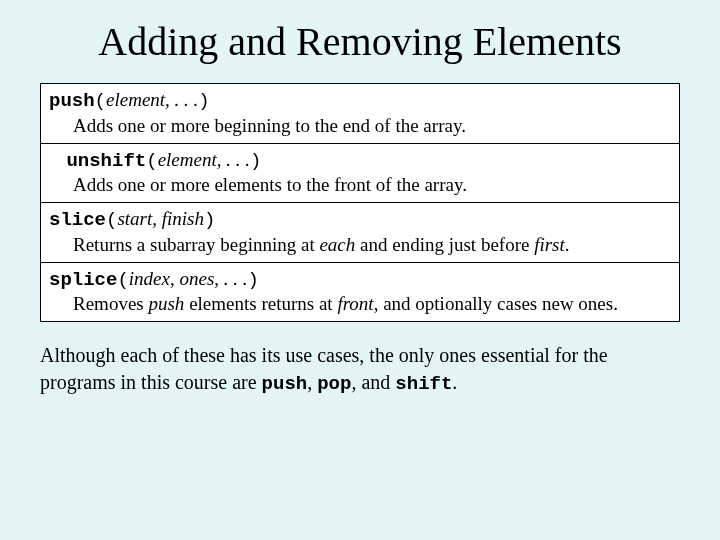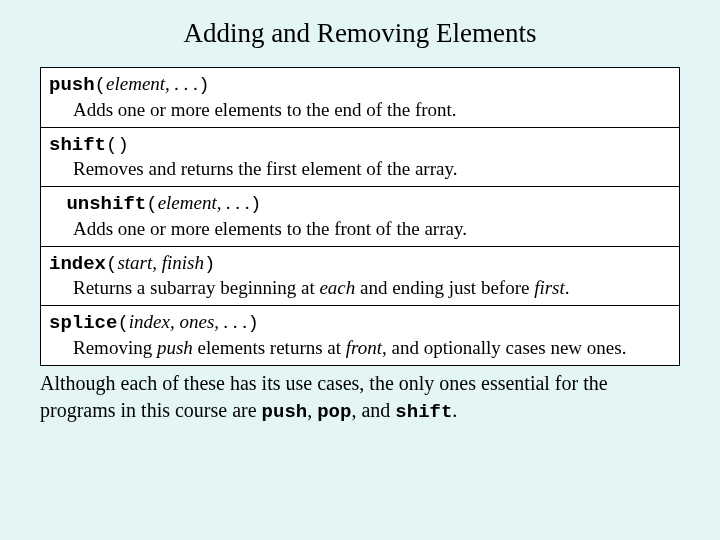--- a/index.html
+++ b/index.html
@@ -9,21 +9,21 @@
     height: 540px;
     background: #e4f5f5;
     font-family: "Times New Roman", Times, serif;
     color: #000;
   }
   .slide {
     box-sizing: border-box;
     padding: 18px 40px 0 40px;
   }
   h1.title {
-    font-size: 27px;
+    font-size: 40px;
     font-weight: normal;
     text-align: center;
     margin: 0 0 18px 0;
     color: #000;
   }
   table.methods {
     width: 100%;
     border-collapse: collapse;
     background: #fff;
   }
@@ -37,21 +37,21 @@
   .sig {
     font-family: "Courier New", Courier, monospace;
     font-size: 19px;
   }
   .sig .name { font-weight: bold; }
   .sig .args { font-style: italic; font-family: "Times New Roman", Times, serif; }
   .desc { padding-left: 24px; display: block; }
   .desc .ital { font-style: italic; }
   .indent { display:inline-block; width:6px; }
   .footer {
-    margin-top: 4px;
+    margin-top: 20px;
     font-size: 20px;
     line-height: 1.35;
   }
   .footer .mono {
     font-family: "Courier New", Courier, monospace;
     font-weight: bold;
     font-size: 19px;
   }
 </style>
 </head>
@@ -61,58 +61,50 @@
 
   <h1 class="title">Adding and Removing Elements</h1>
 
   <table class="methods">
     <tbody>
         <tr>
           <td>
       <span class="sig">
         <span class="name">push</span><span>(</span><span class="args">element, . . .</span><span>)</span>
       </span>
-      <span class="desc"><span>Adds one or more elements to the end of the front.</span></span>
+      <span class="desc"><span>Adds one or more beginning to the end of the array.</span></span>
     </td>
         </tr>
 
 
-    <tr>
-          <td>
-      <span class="sig">
-        <span class="name">shift</span><span>()</span>
-      </span>
-      <span class="desc"><span>Removes and returns the first element of the array.</span></span>
-    </td>
-        </tr>
 
     <tr>
           <td>
       <span class="indent"></span><span class="sig">
         <span class="name">unshift</span><span>(</span><span class="args">element, . . .</span><span>)</span>
       </span>
       <span class="desc"><span>Adds one or more elements to the front of the array.</span></span>
     </td>
         </tr>
 
     <tr>
           <td>
       <span class="sig">
-        <span class="name">index</span><span>(</span><span class="args">start, finish</span><span>)</span>
+        <span class="name">slice</span><span>(</span><span class="args">start, finish</span><span>)</span>
       </span>
       <span class="desc"><span>Returns a subarray beginning at </span><span class="ital">each</span><span> and ending just before </span><span class="ital">first</span><span>.</span></span>
     </td>
         </tr>
 
     <tr>
           <td>
       <span class="sig">
         <span class="name">splice</span><span>(</span><span class="args">index, ones, . . .</span><span>)</span>
       </span>
-      <span class="desc"><span>Removing </span><span class="ital">push</span><span> elements returns at </span><span class="ital">front</span><span>, and optionally cases new ones.</span></span>
+      <span class="desc"><span>Removes </span><span class="ital">push</span><span> elements returns at </span><span class="ital">front</span><span>, and optionally cases new ones.</span></span>
     </td>
         </tr>
   </tbody>
     </table>
 
   <p class="footer">
     <span>Although each of these has its use cases, the only ones essential for the programs in this course are </span><span class="mono">push</span><span>, </span><span class="mono">pop</span><span>, and </span><span class="mono">shift</span><span>.</span>
   </p>
 
 </div>

